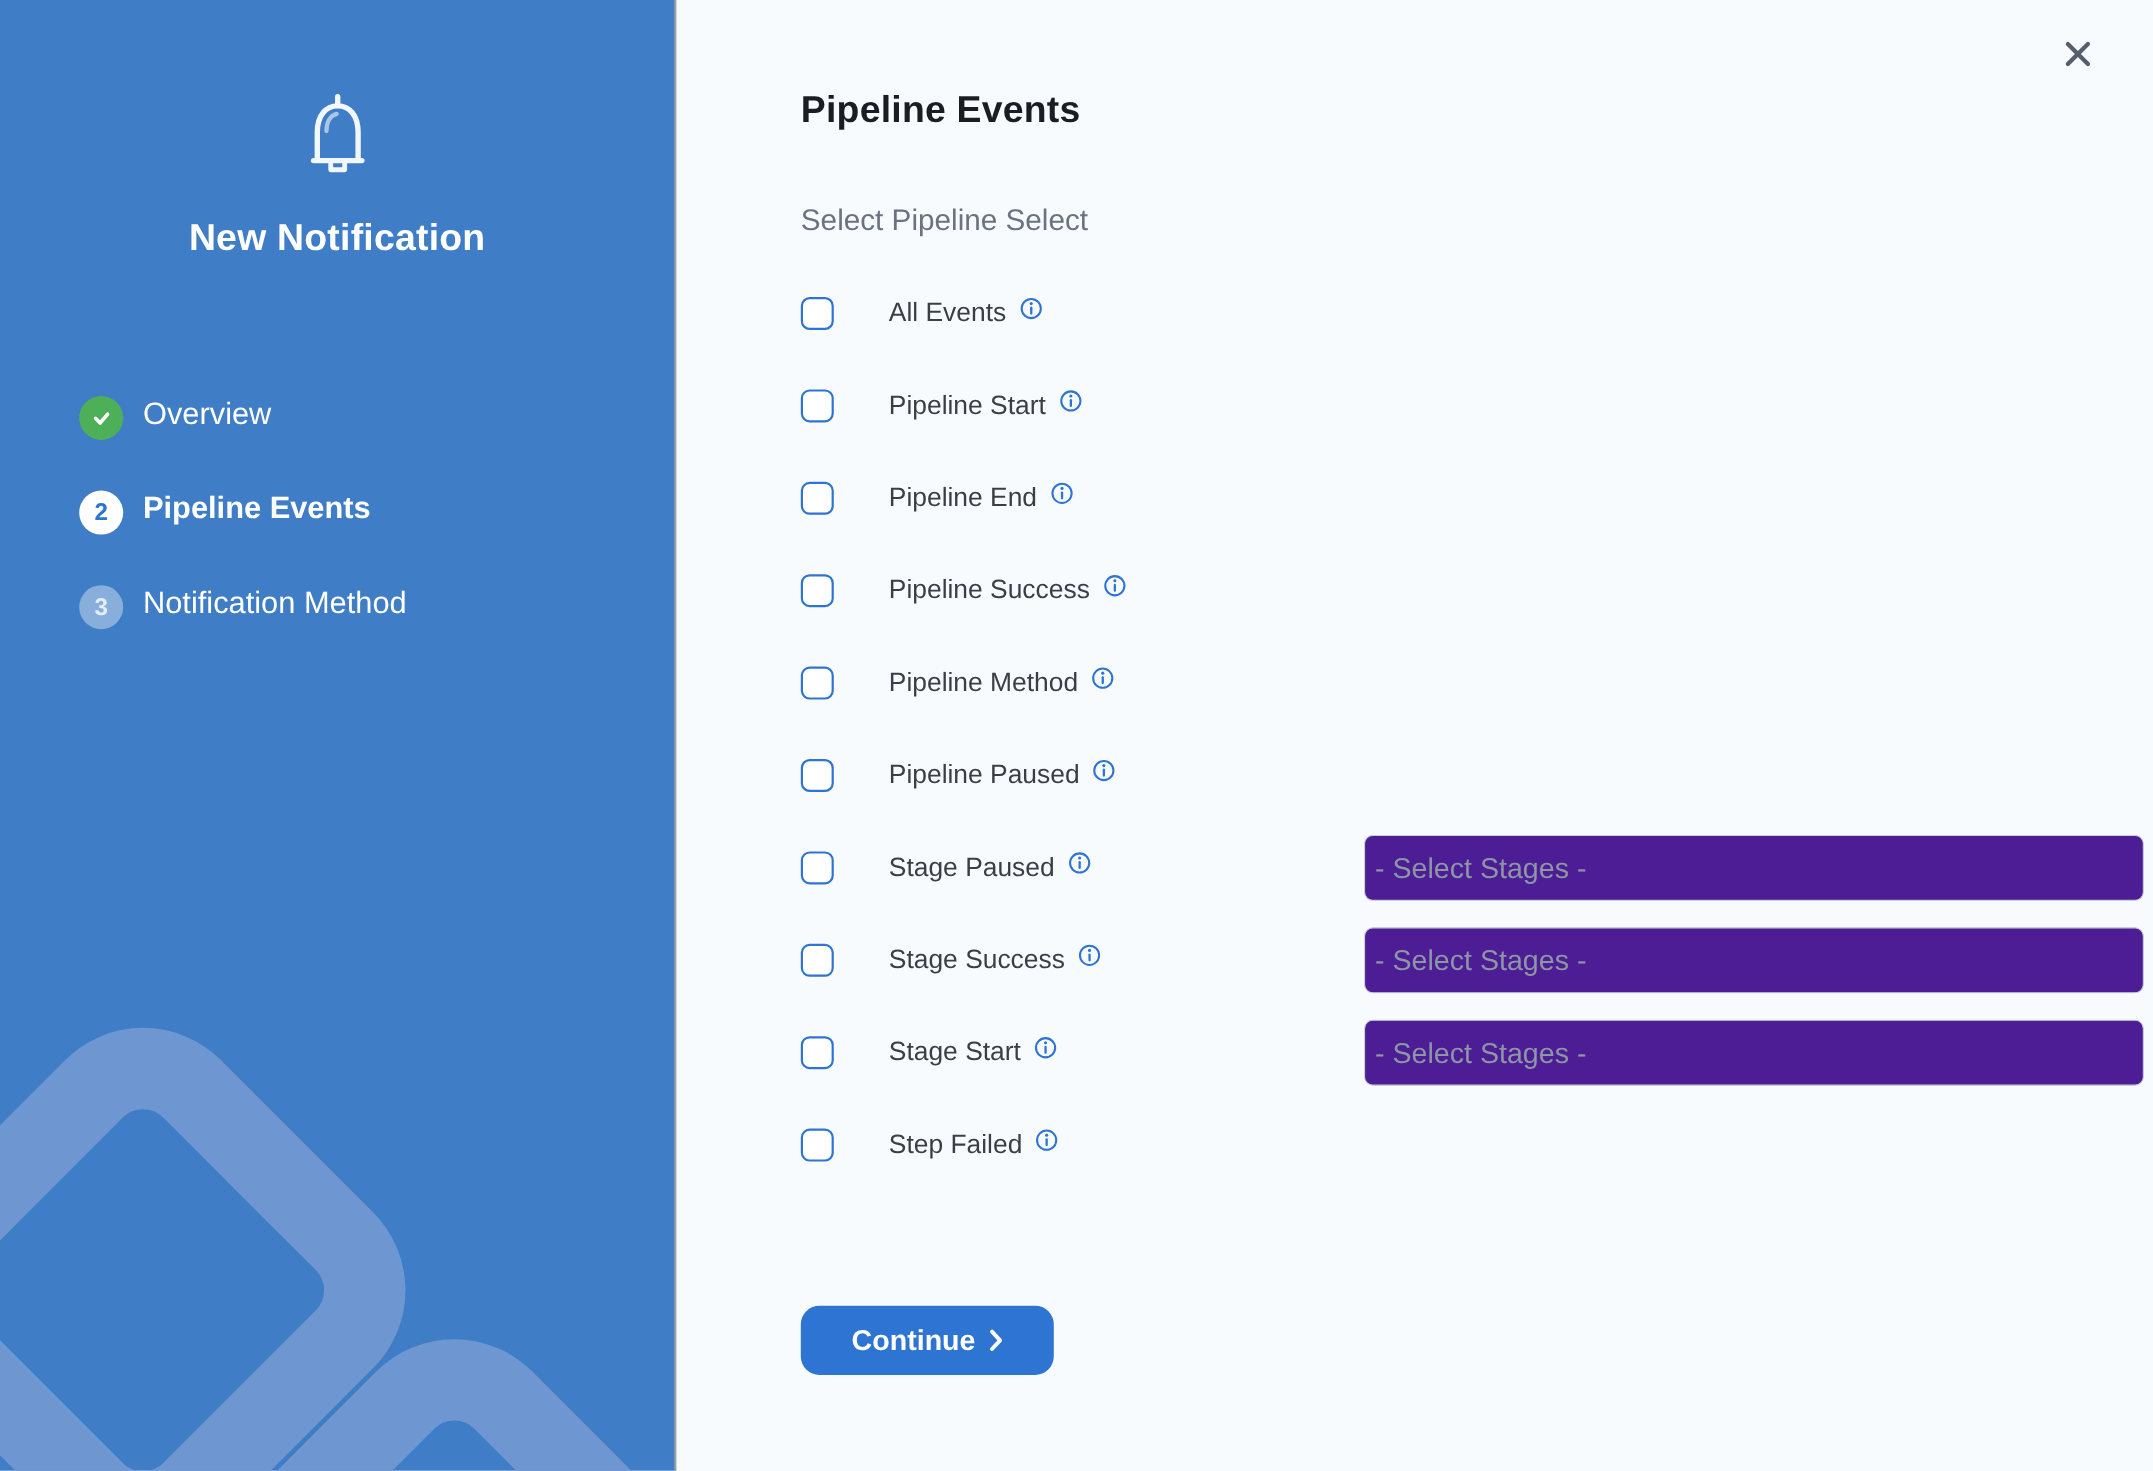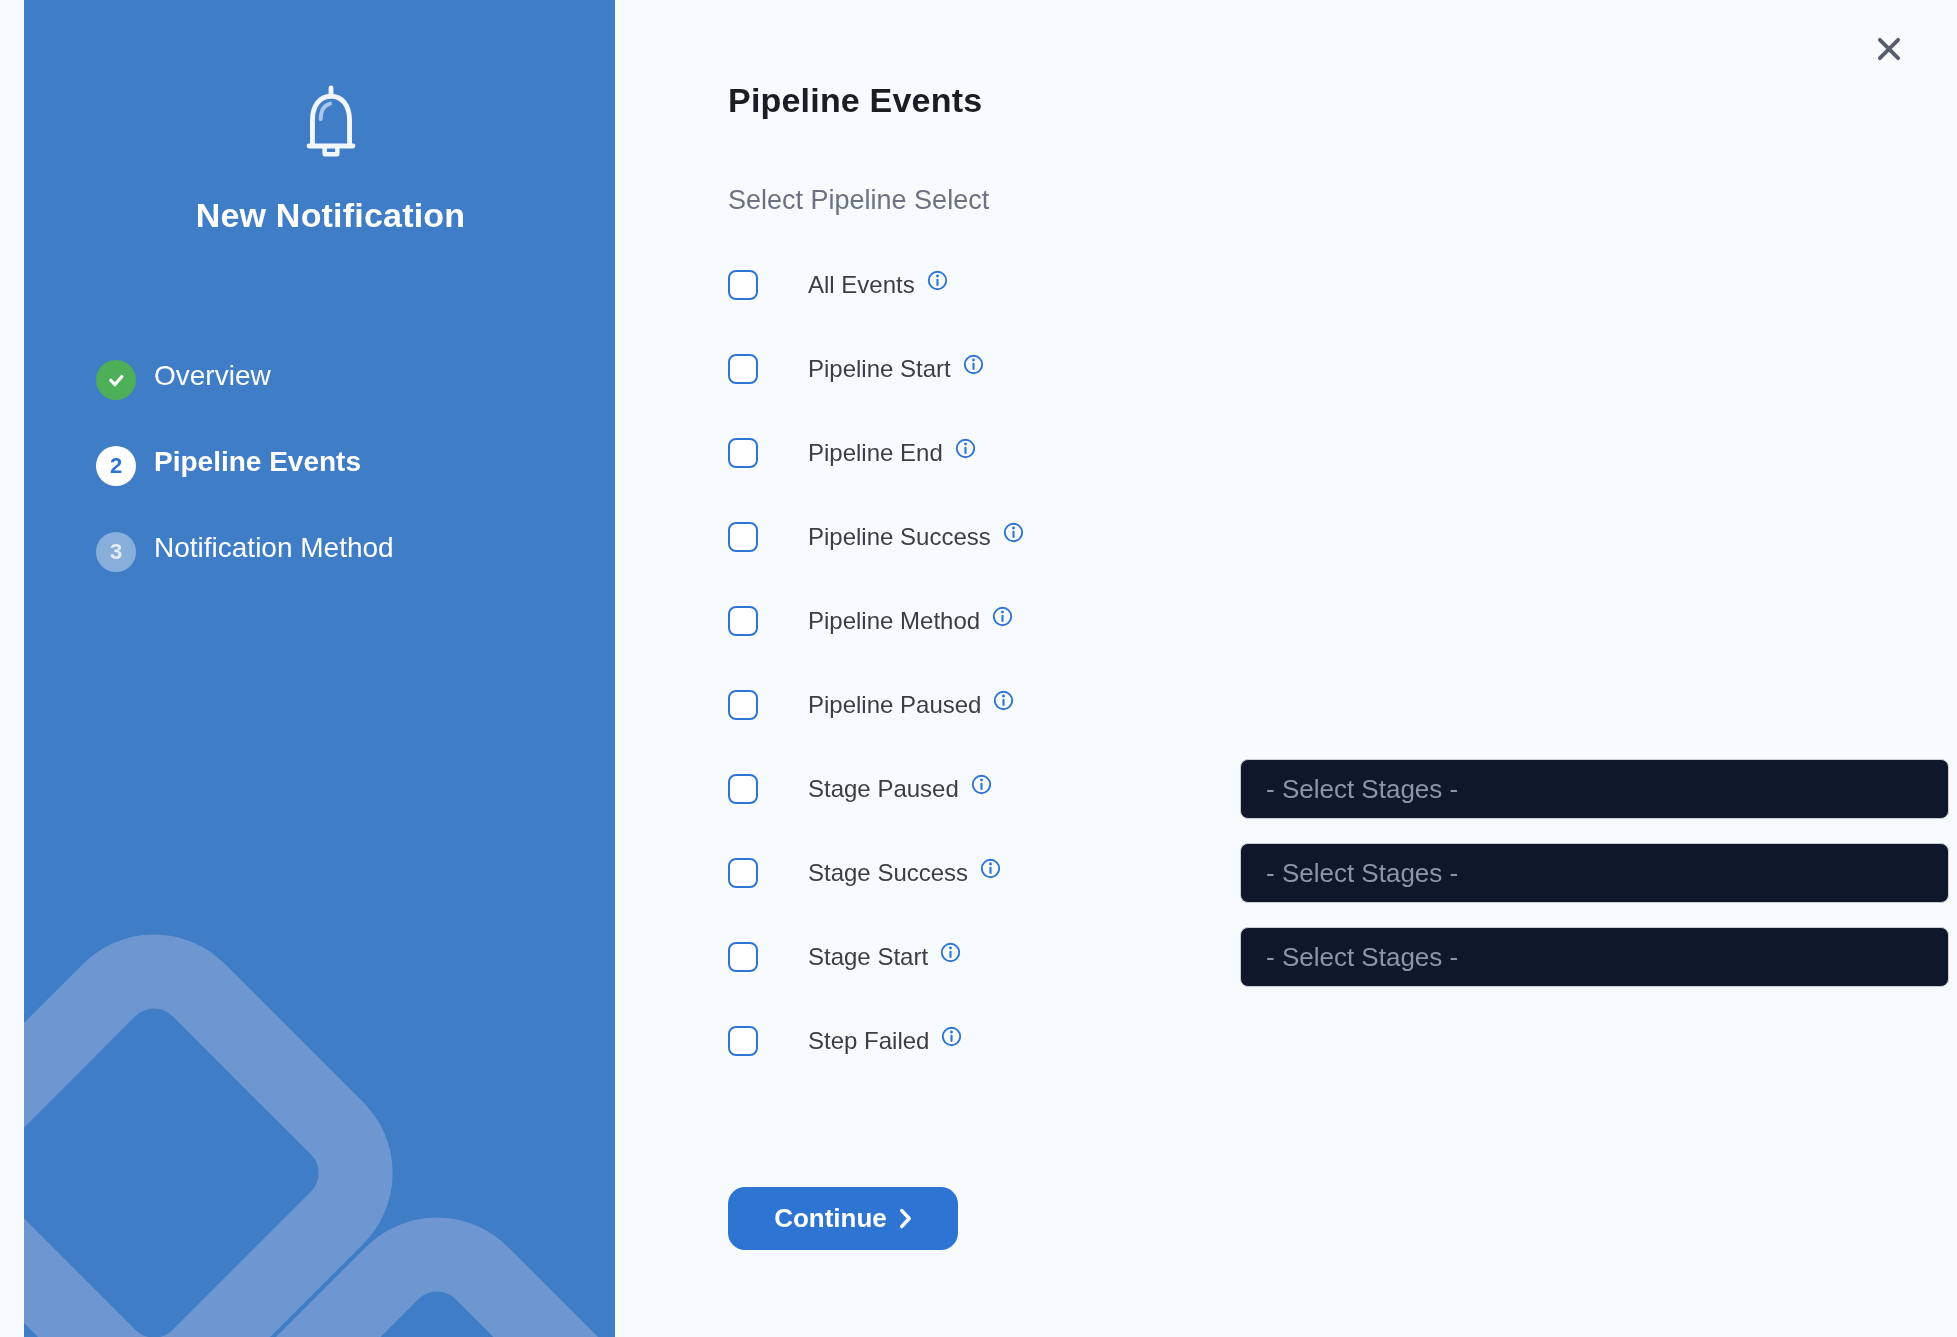--- a/index.html
+++ b/index.html
@@ -9,21 +9,20 @@
     font-family:"Liberation Sans", sans-serif;
     overflow:hidden;
     position:relative;
   }
   
   .sidebar{
     position:absolute;left:0;top:0;width:613px;height:1337px;
     background:#3f7dc6;
     border-right:2px solid #9ba1a7;
     overflow:hidden;
-    margin-left:24px;
   }
   .wm{
     position:absolute;width:396px;height:396px;
     border:74px solid #6e97d2;border-radius:100px;
     transform:rotate(45deg);
     box-sizing:border-box;
   }
   .wm-a{left:-68px;top:975px;}
   .wm-b{left:215px;top:1258px;}
   .sidebar-header{position:absolute;left:0;top:0;width:100%;text-align:center;}
@@ -73,22 +72,22 @@
   .checkbox{
     width:30px;height:30px;box-sizing:border-box;
     border:2.5px solid #2e74d3;border-radius:8px;background:#ffffff;
     margin-right:20px;flex:0 0 auto;cursor:pointer;
   }
   .event-label{font-size:24px;color:#3a3f47;margin-left:30px;}
   .info{margin-left:12px;transform:translateY(-5px);cursor:pointer;flex:0 0 auto;}
   .stage-select{
     position:absolute;left:512px;top:-15px;width:709px;height:60px;
     box-sizing:border-box;
-    background:#0f172a;border:1px solid #c9cfd7;border-radius:8px;
-    display:flex;align-items:center;padding-left:25px;
+    background:#4c1d95;border:1px solid #c9cfd7;border-radius:8px;
+    display:flex;align-items:center;padding-left:9px;
     font-size:26px;color:#8d96a5;cursor:pointer;
   }
   .continue-btn{
     position:absolute;left:113px;top:1187px;width:230px;height:63px;
     background:#2e75d3;border:none;border-radius:17px;cursor:pointer;
     display:flex;align-items:center;justify-content:center;gap:12px;
     color:#ffffff;font-size:26px;font-weight:700;
     font-family:"Liberation Sans", sans-serif;
   }
 </style>

